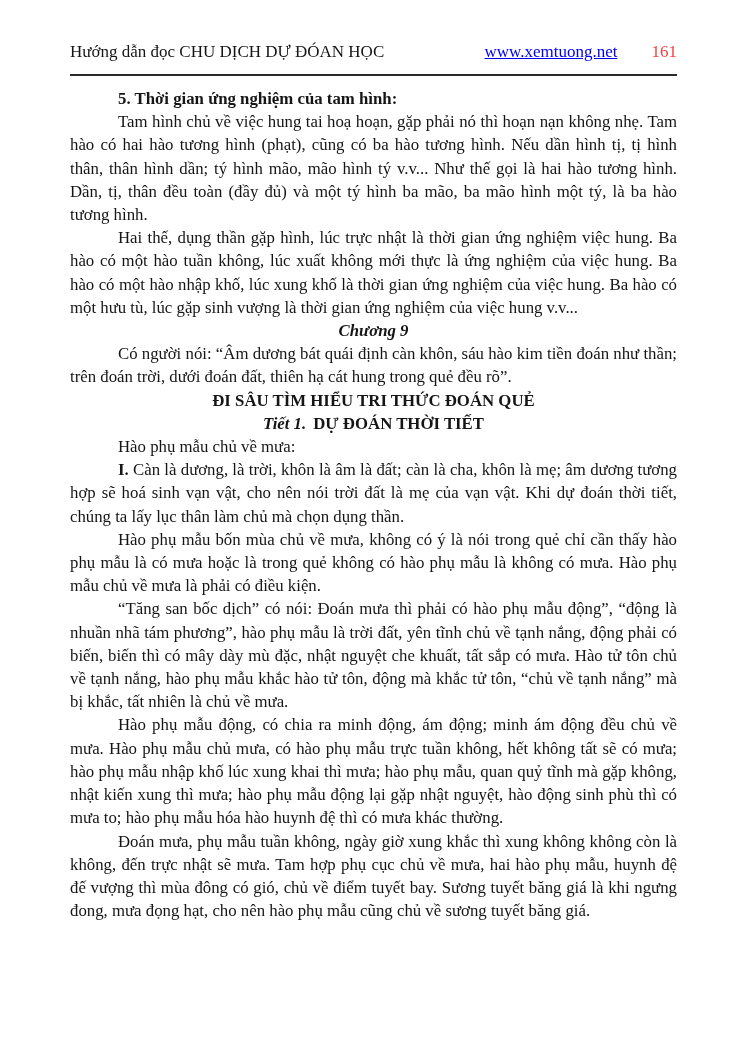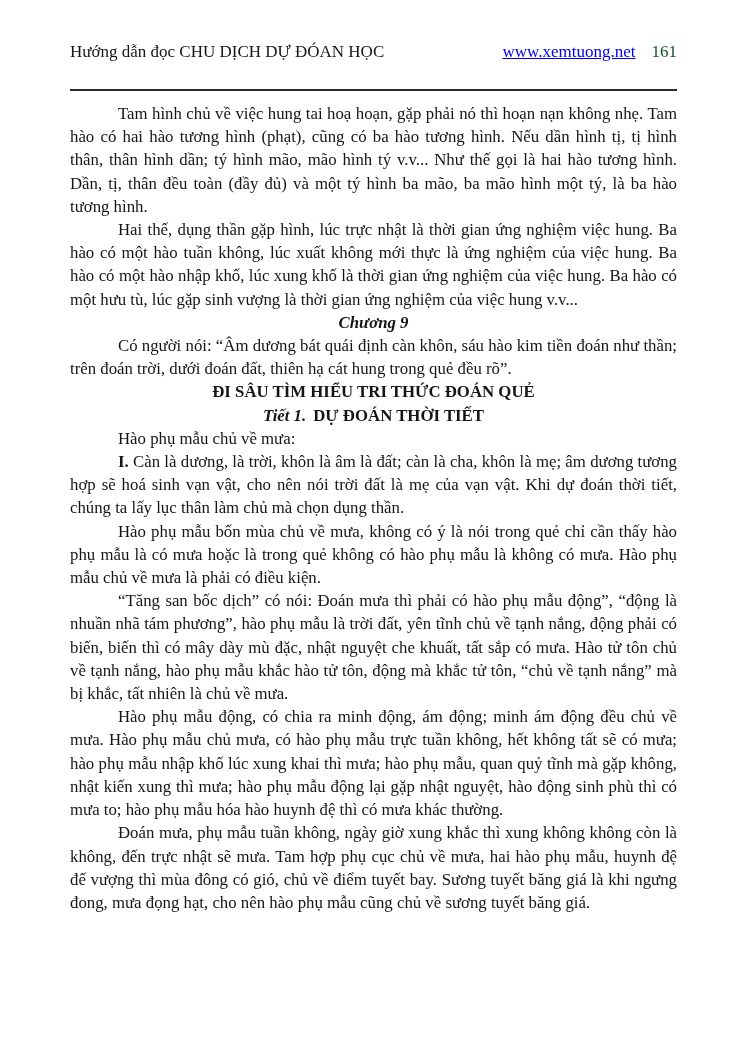--- a/index.html
+++ b/index.html
@@ -16,31 +16,31 @@
     position: absolute;
     left: 70px;
     top: 42px;
     width: 607px;
   }
   .header-row {
     display: flex;
     justify-content: space-between;
     align-items: baseline;
     font-size: 17px;
-    padding-bottom: 27px;
+    padding-bottom: 12px;
     border-bottom: 2px solid #2a2a2a;
   }
   .header-left { white-space: nowrap; }
-  .header-right { white-space: nowrap; display: flex; align-items: flex-start; gap: 16px; }
+  .header-right { white-space: nowrap; display: flex; align-items: flex-start; gap: 34px; }
   .header-link {
     color: #0000ee;
     text-decoration: underline;
     cursor: pointer;
   }
-  .page-num { color: #14532d; }
+  .page-num { color: #ef4444; }
   .body-text { padding-top: 11px; font-size: 16.8px; line-height: 23.2px; }
   p.para {
     text-align: justify;
     text-indent: 48px;
   }
   p.bold { font-weight: bold; }
   p.center {
     text-align: center;
     text-indent: 0;
   }
@@ -57,20 +57,21 @@
     <span class="header-left">Hướng dẫn đọc CHU DỊCH DỰ ĐÓAN HỌC</span>
     <span class="header-right">
       <a class="header-link">www.xemtuong.net</a>
       <span class="page-num">161</span>
     </span>
   </div>
 
   <div class="body-text">
 
 
+    <p class="para bold">5. Thời gian ứng nghiệm của tam hình:</p>
 
     <p class="para">Tam hình chủ về việc hung tai hoạ hoạn, gặp phải nó thì hoạn nạn không nhẹ. Tam hào có hai hào tương hình (phạt), cũng có ba hào tương hình. Nếu dần hình tị, tị hình thân, thân hình dần; tý hình mão, mão hình tý v.v... Như thế gọi là hai hào tương hình. Dần, tị, thân đều toàn (đầy đủ) và một tý hình ba mão, ba mão hình một tý, là ba hào tương hình.</p>
 
     <p class="para">Hai thế, dụng thần gặp hình, lúc trực nhật là thời gian ứng nghiệm việc hung. Ba hào có một hào tuần không, lúc xuất không mới thực là ứng nghiệm của việc hung. Ba hào có một hào nhập khố, lúc xung khố là thời gian ứng nghiệm của việc hung. Ba hào có một hưu tù, lúc gặp sinh vượng là thời gian ứng nghiệm của việc hung v.v...</p>
 
     <p class="para center"><span class="bi">Chương 9</span></p>
 
     <p class="para">Có người nói: “Âm dương bát quái định càn khôn, sáu hào kim tiền đoán như thần; trên đoán trời, dưới đoán đất, thiên hạ cát hung trong quẻ đều rõ”.</p>
 
     <p class="para center"><span class="b">ĐI SÂU TÌM HIỂU TRI THỨC ĐOÁN QUẺ</span></p>

